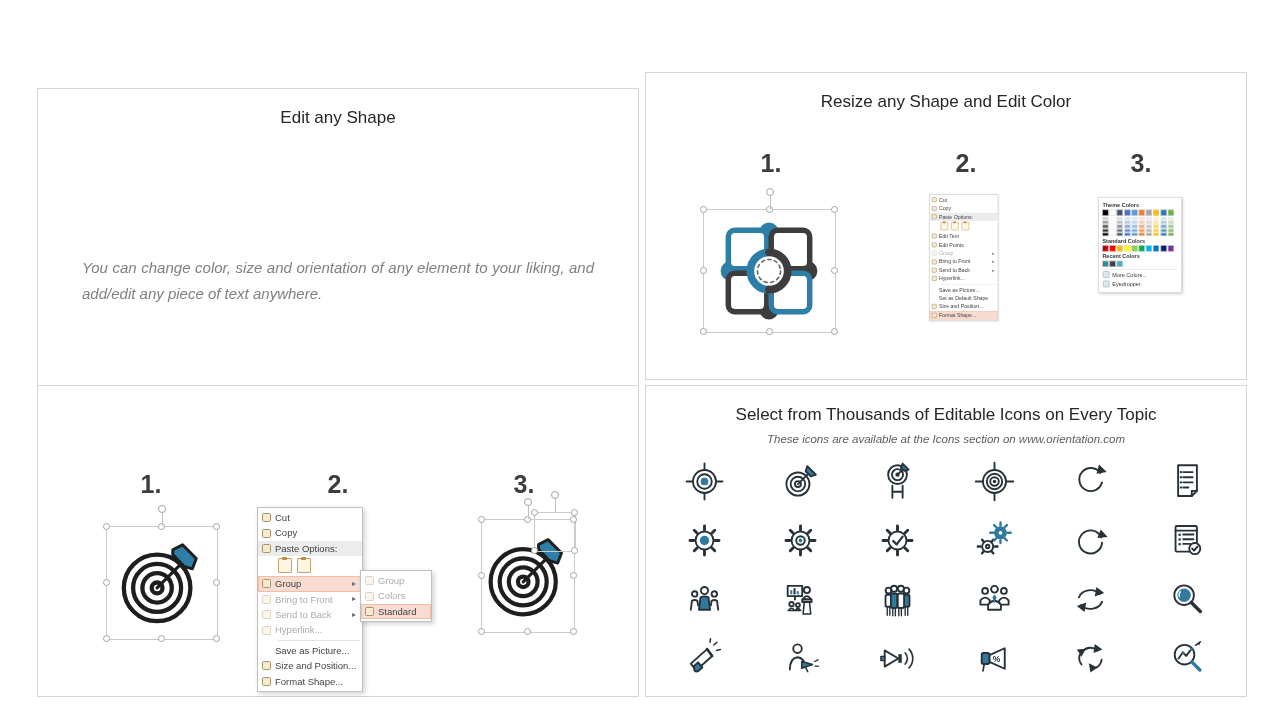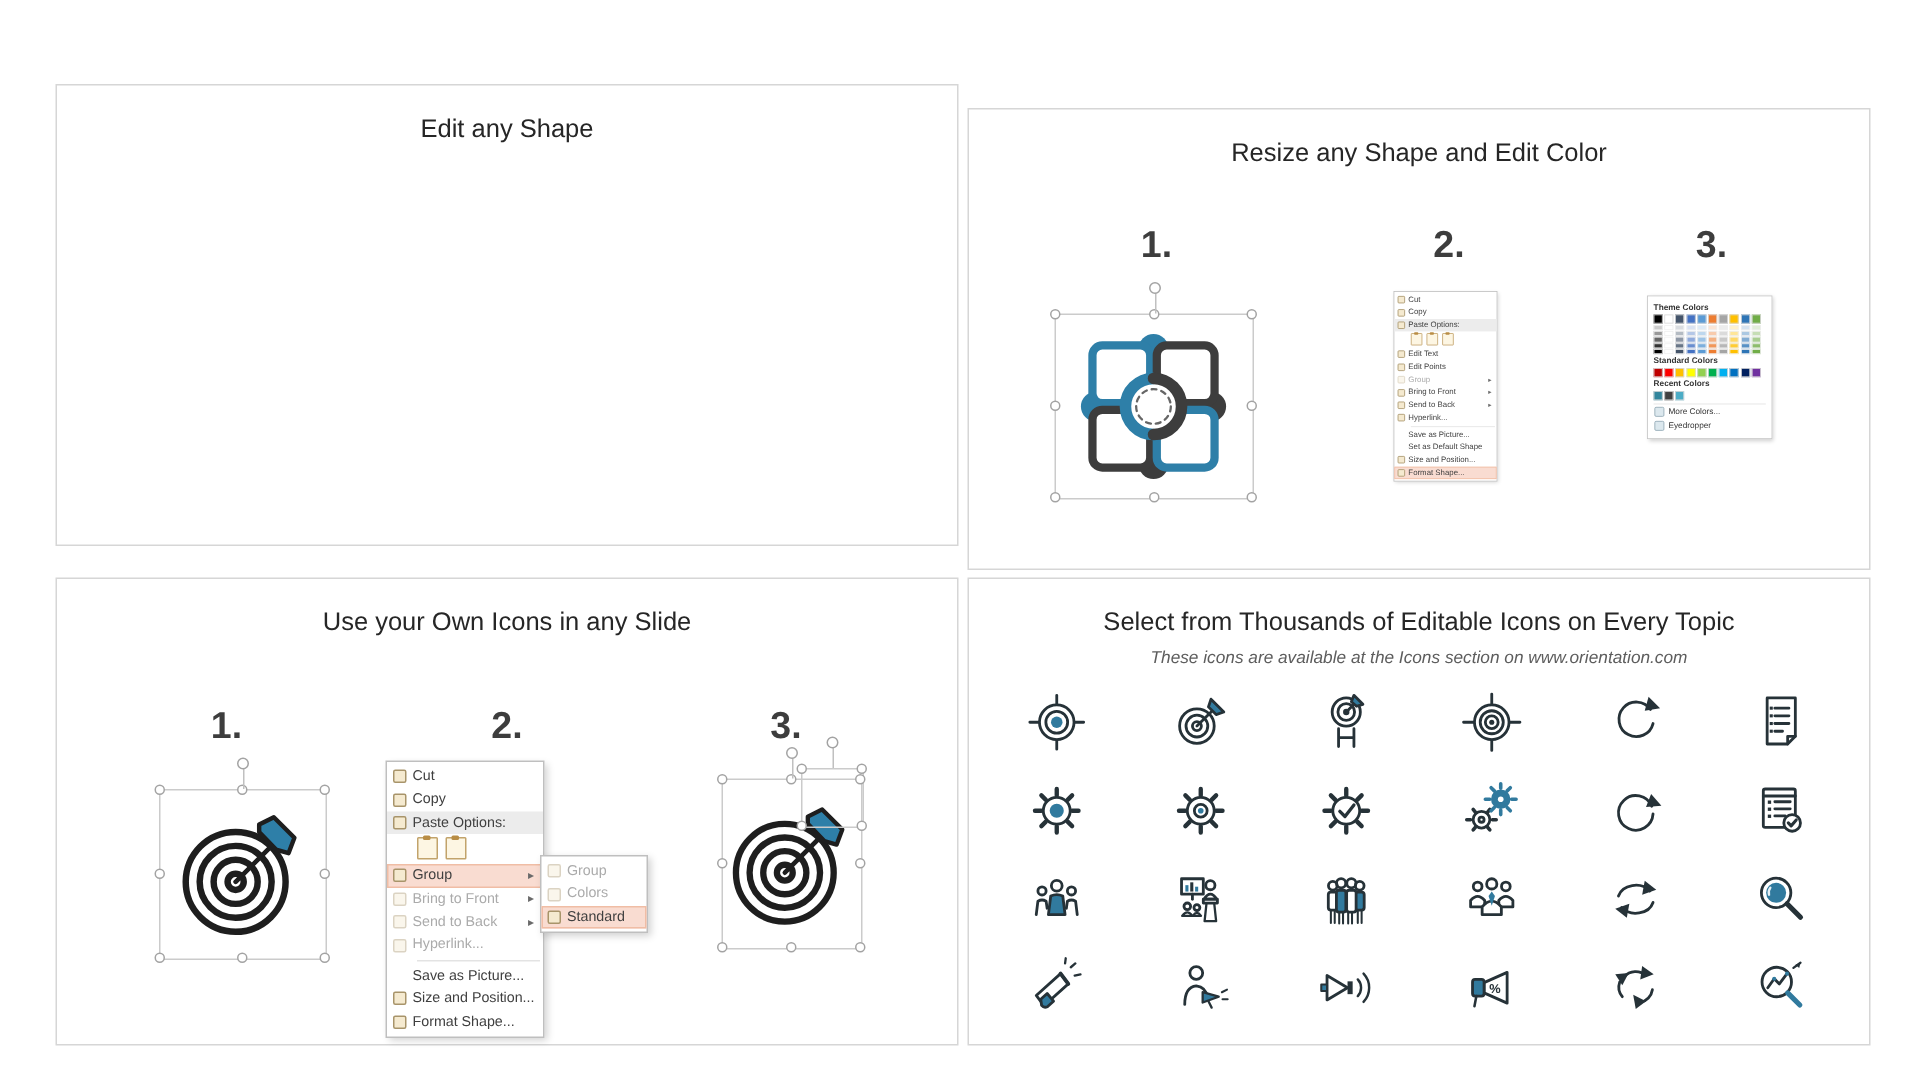--- a/index.html
+++ b/index.html
@@ -1,21 +1,21 @@
 <!DOCTYPE html>
 <html><head>
 <meta charset="utf-8">
 <style>
   html,body{margin:0;padding:0;background:#fff;}
   body{font-family:"Liberation Sans","DejaVu Sans",sans-serif;}
   .slide{position:relative;width:1280px;height:720px;background:#fff;overflow:hidden;}
   .slide-title{position:absolute;top:14px;left:0;width:100%;text-align:center;font-size:30px;
     color:#161616;font-weight:500;letter-spacing:.3px;}
   .panel{position:absolute;background:#fff;border:1px solid #d6d6d6;}
-  #panel-tl{left:37px;top:56px;width:600px;height:306px;}
+  #panel-tl{left:37px;top:88px;width:600px;height:306px;}
   #panel-tr{left:645px;top:72px;width:600px;height:306px;}
   #panel-bl{left:37px;top:385px;width:600px;height:310px;}
   #panel-br{left:645px;top:385px;width:600px;height:310px;}
   .panel-title{position:absolute;top:19px;left:0;width:100%;text-align:center;font-size:17px;
     color:#262626;font-weight:500;}
   .body-para{position:absolute;left:44px;right:44px;font-style:italic;color:#7f7f7f;
     font-size:15px;line-height:1.7;text-align:justify;}
   #para1{top:88px;}
   #para2{top:166px;}
   .step-num{position:absolute;width:80px;text-align:center;font-size:25px;font-weight:bold;color:#3d3d3d;}
@@ -70,20 +70,21 @@
   .icon-cell{width:41px;height:41px;}
   .icon-cell svg{width:100%;height:100%;display:block;}
 </style>
 </head>
 <body>
 
 <div class="slide">
 
   <div class="panel" id="panel-tl">
     <div class="panel-title">Edit any Shape</div>
+    <div class="body-para" id="para2">You can change color, size and orientation of any element to your liking, and add/edit any piece of text anywhere.</div>
   </div>
 
   <div class="panel" id="panel-tr">
     <div class="panel-title">Resize any Shape and Edit Color</div>
     <div class="step-num" style="left:85px;top:76px;">1.</div>
     <div class="step-num" style="left:280px;top:76px;">2.</div>
     <div class="step-num" style="left:455px;top:76px;">3.</div>
 
     <div class="selbox" id="tr-shape-box" style="left:57px;top:136px;width:131px;height:122px;">
       <svg class="shape-svg" style="left:9px;top:6px;width:112px;height:110px;" viewBox="0 0 100 100" fill="none" stroke-linecap="round" stroke-linejoin="round">
@@ -292,21 +293,20 @@
           </div>
           <div class="cp-item">
             <span class="cp-ic"></span>
             <span>Eyedropper</span>
           </div>
         </div>
     </div>
   </div>
 
   <div class="panel" id="panel-bl">
-    <div class="panel-title">Use your Own Icons in any Slide</div>
     <div class="step-num" style="left:73px;top:84px;">1.</div>
     <div class="step-num" style="left:260px;top:84px;">2.</div>
     <div class="step-num" style="left:446px;top:84px;">3.</div>
 
     <div class="selbox" id="bl-target1-box" style="left:68px;top:140px;width:110px;height:112px;">
       <div class="shape-svg" id="bl-target1-svg" style="left:8px;top:6px;width:94px;height:100px;"><svg viewBox="0 0 96 96" fill="none" stroke="#1e1e1e" stroke-width="4.4" stroke-linecap="round" stroke-linejoin="round" style="width:100%;height:100%">
   <circle cx="43" cy="53" r="34"></circle>
             <circle cx="43" cy="53" r="24.5"></circle>
             <circle cx="43" cy="53" r="15"></circle>
             <circle cx="43" cy="53" r="5.5"></circle>

